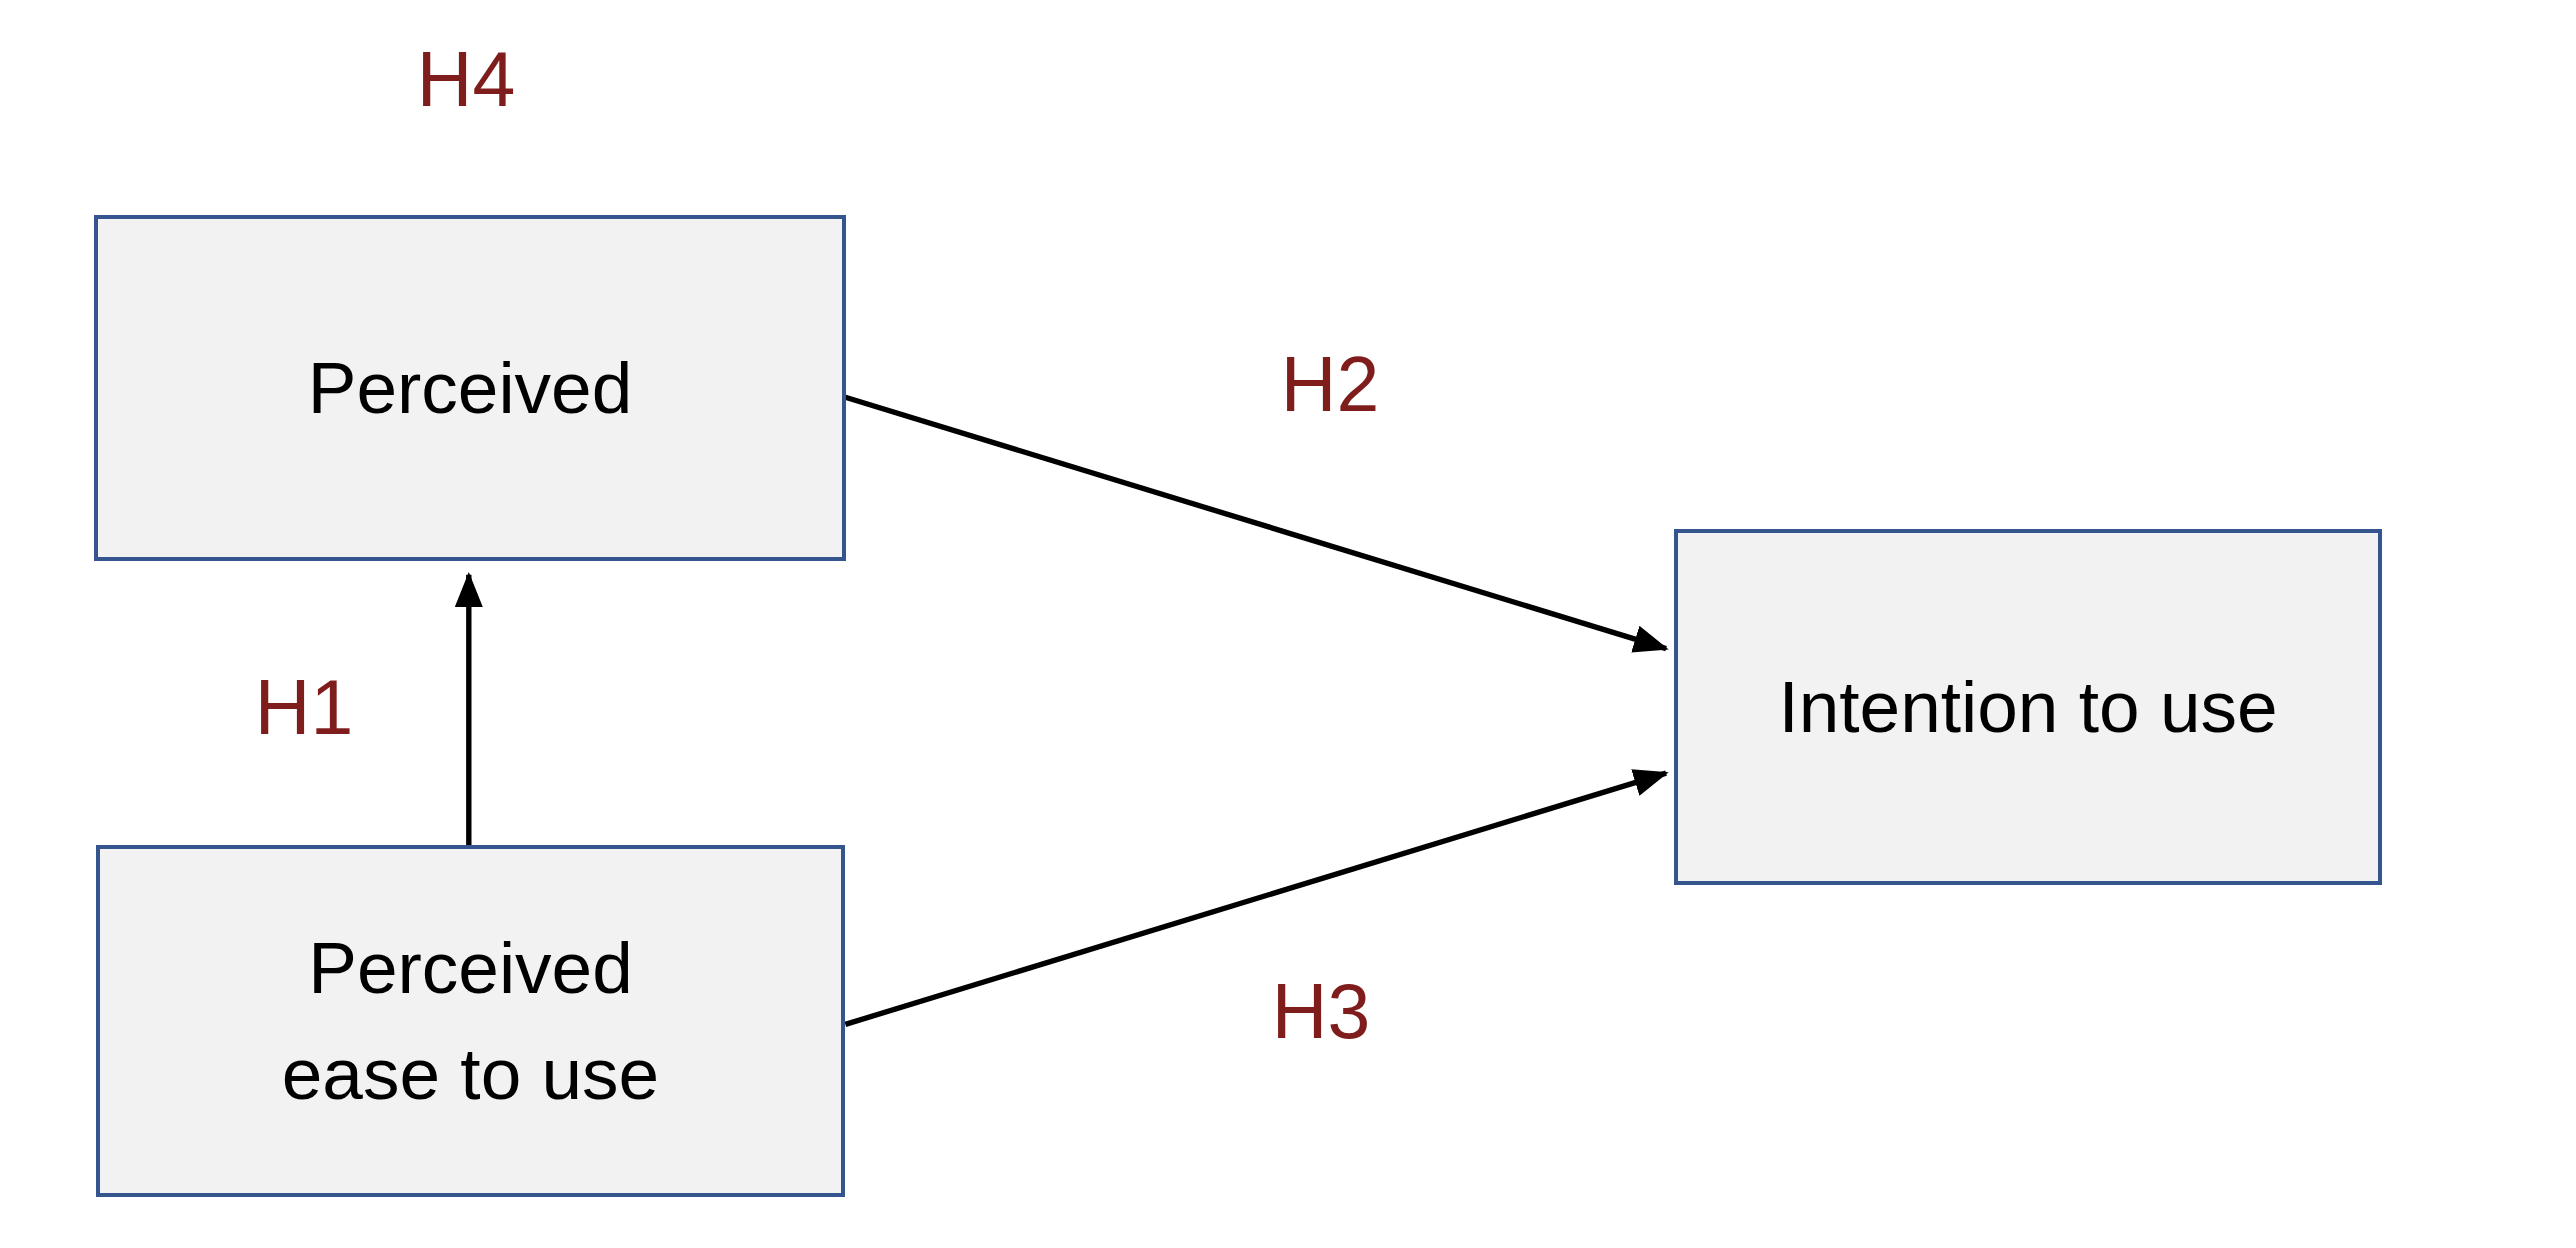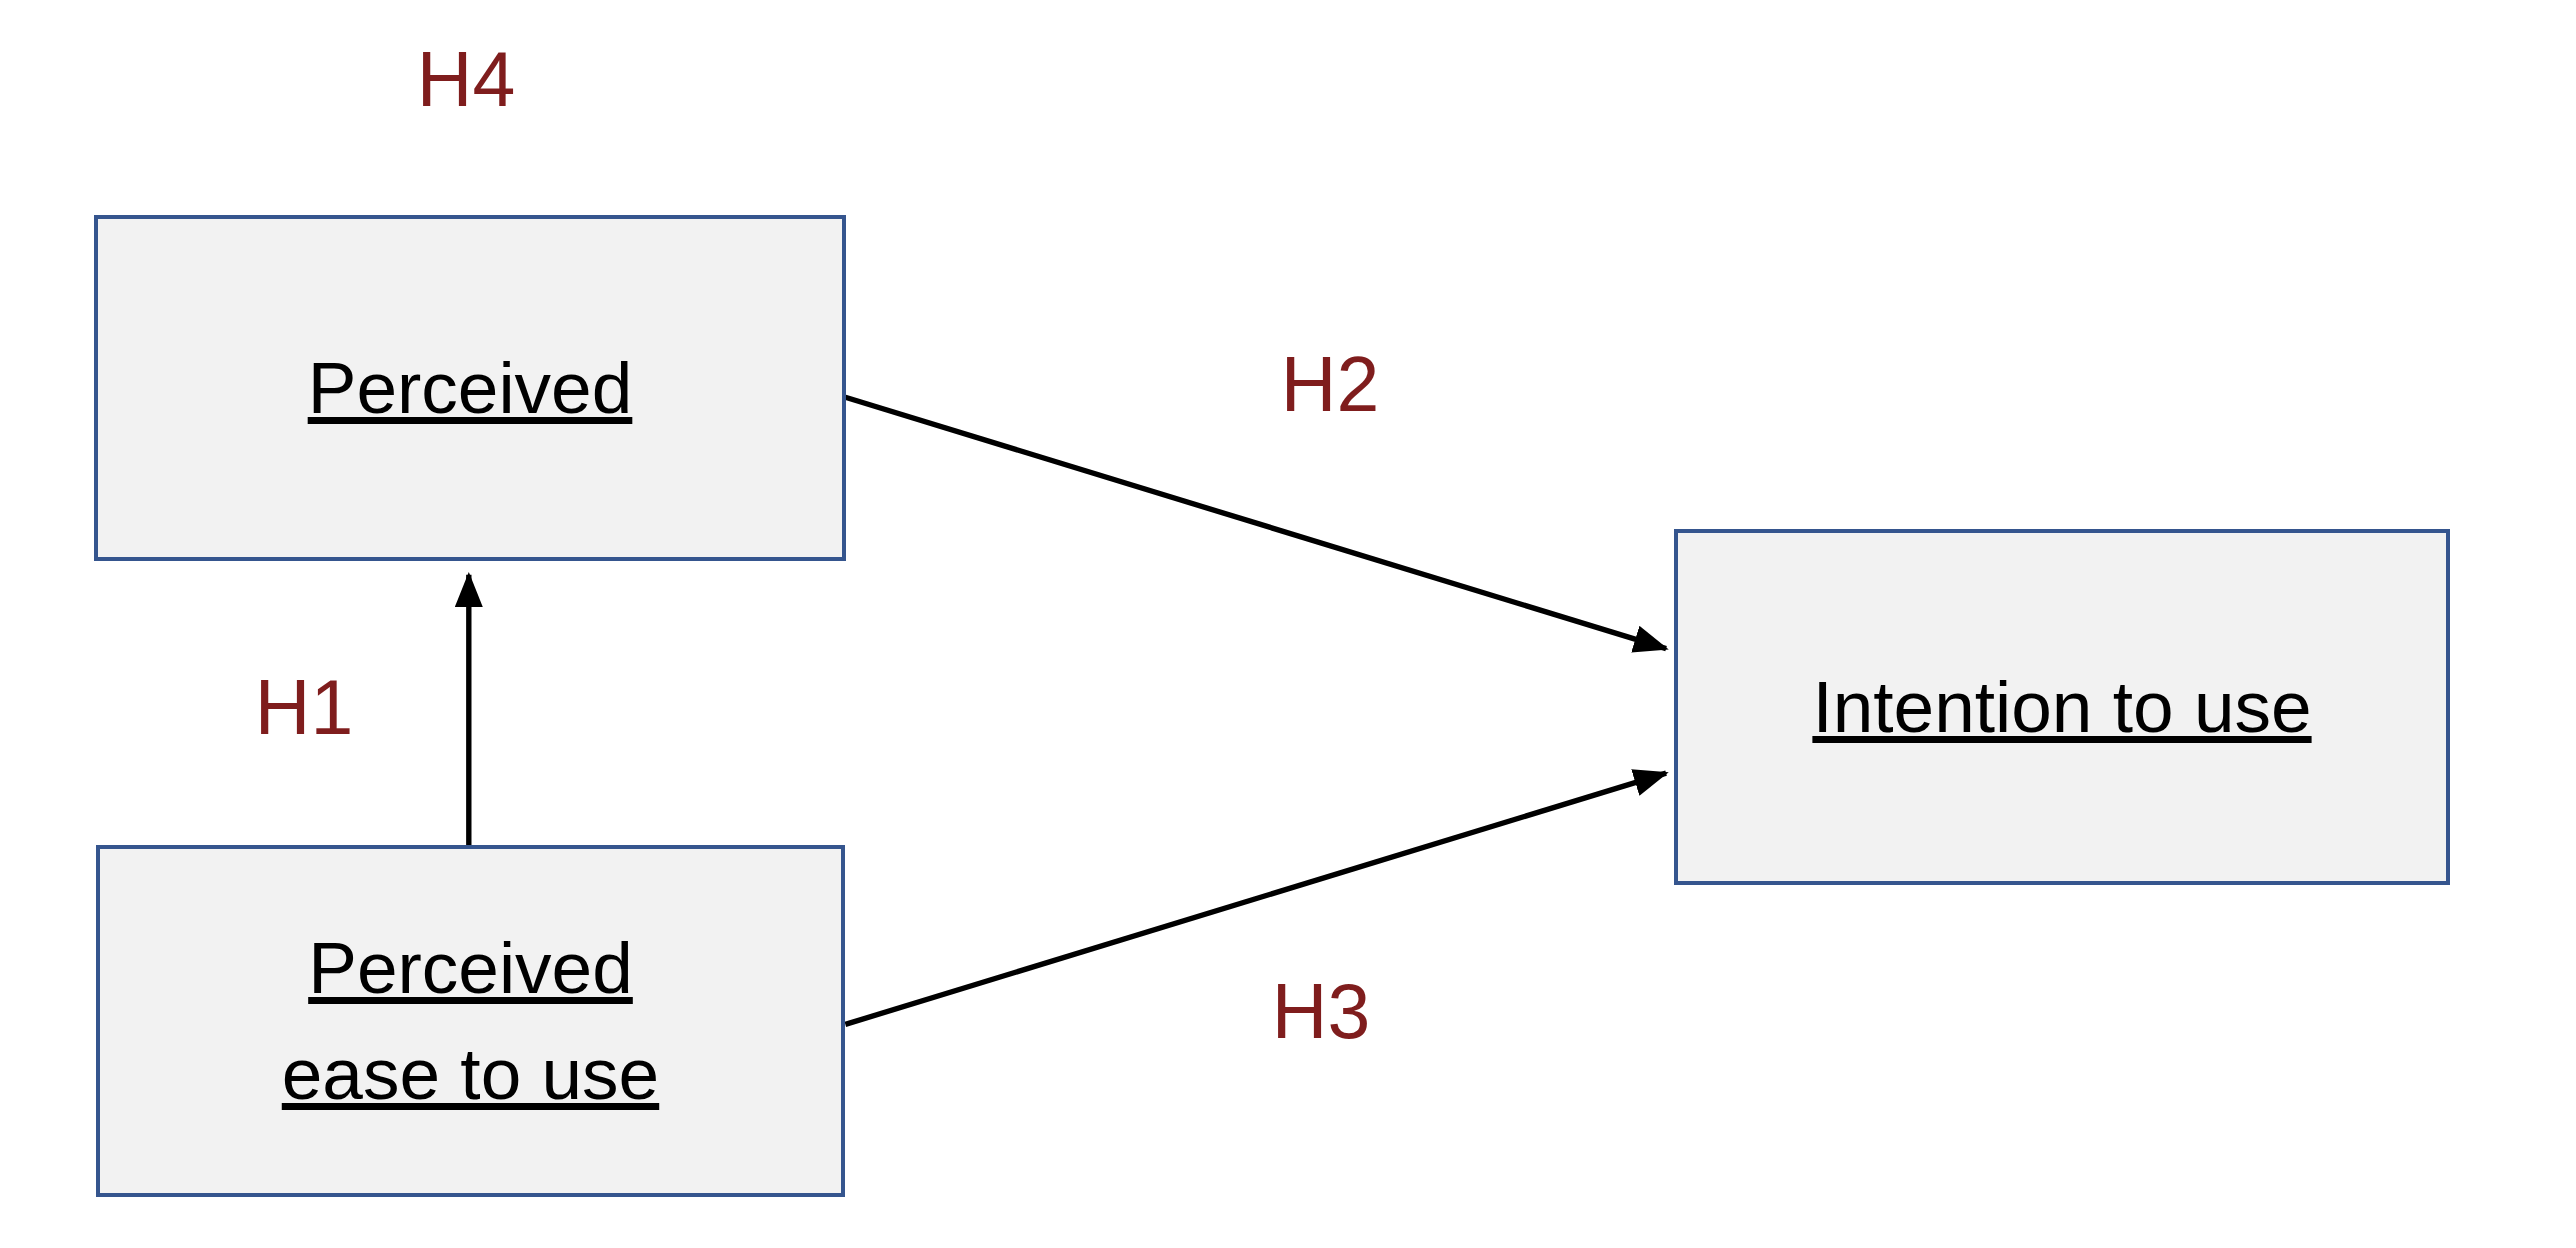--- a/index.html
+++ b/index.html
@@ -22,25 +22,24 @@
     border: 4.6px solid #35558E;
     display: flex;
     flex-direction: column;
     align-items: center;
     justify-content: center;
     text-align: center;
     color: #000000;
     font-size: 73px;
     line-height: 1.45;
     letter-spacing: 0px;
-    text-decoration: underline;
   }
   #node-pu { left: 94px; top: 215px; width: 752px; height: 346px; }
   #node-pe { left: 96px; top: 845px; width: 749px; height: 352px; }
-  #node-itu { left: 1674px; top: 529px; width: 776px; height: 356px; }
+  #node-itu { left: 1674px; top: 529px; width: 708px; height: 356px; }
 
   .hyp-label {
     position: absolute;
     color: #7f1d1d;
     font-size: 77px;
     line-height: 1;
     transform: translate(-50%, -50%);
     white-space: nowrap;
   }
   #label-h4 { left: 466px; top: 79px; }

